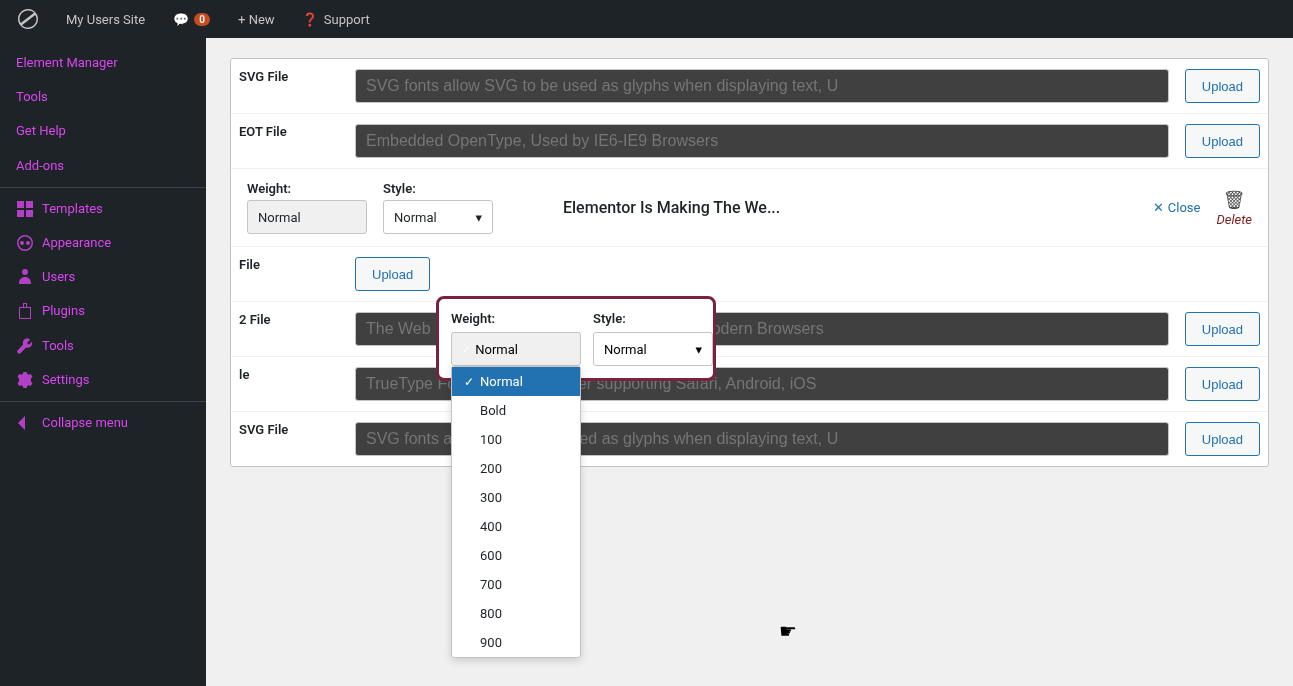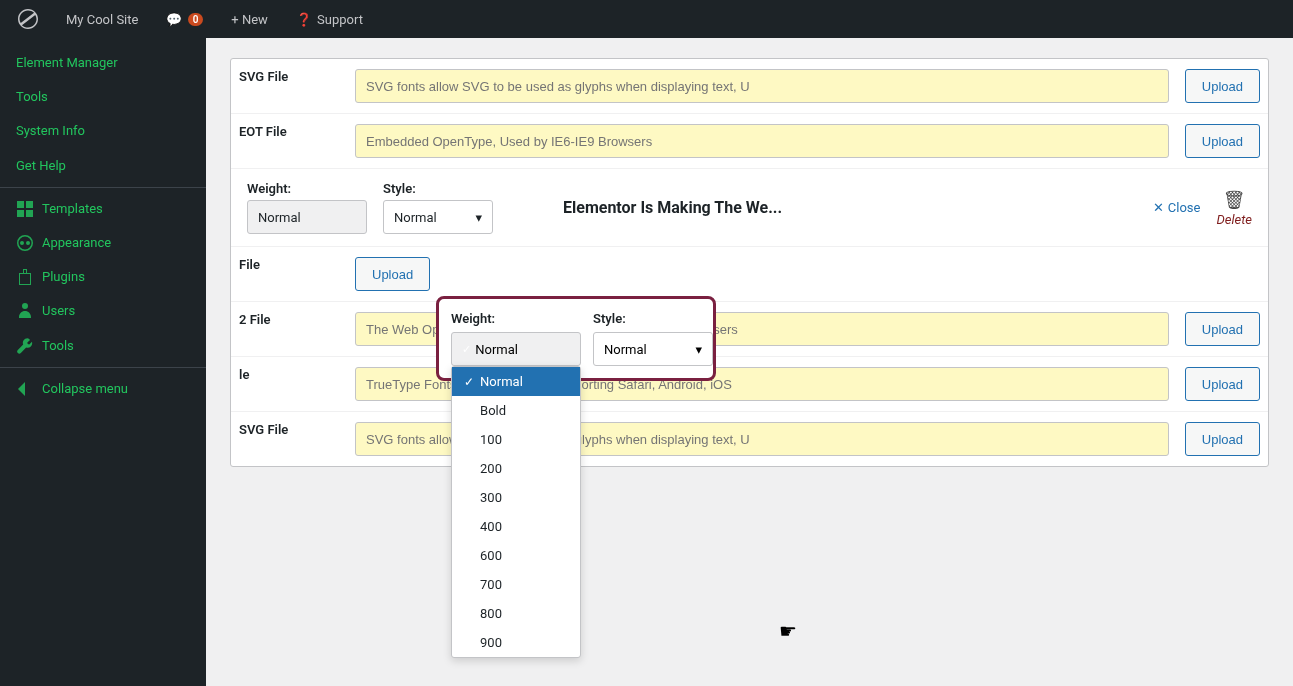--- a/index.html
+++ b/index.html
@@ -58,21 +58,21 @@
       flex-shrink: 0;
       overflow-y: auto;
       padding-top: 8px;
     }
     .sidebar-item {
       display: flex;
       align-items: center;
       gap: 8px;
       padding: 8px 12px 8px 16px;
       cursor: pointer;
-      color: #22c55e;
+      color: #d946ef;
       font-size: 13px;
       line-height: 1.4;
     }
     .sidebar-item .icon {
       width: 18px; height: 18px;
       display: flex; align-items: center; justify-content: center;
       flex-shrink: 0;
       opacity: 0.8;
     }
     .sidebar-item svg { fill: currentColor; }
@@ -142,23 +142,23 @@
       font-weight: 600;
       color: #1d2327;
       font-size: 13px;
       flex-shrink: 0;
     }
     .file-input {
       flex: 1;
       border: 1px solid #c3c4c7;
       border-radius: 3px;
       padding: 6px 10px;
-      font-size: 13px;
+      font-size: 16px;
       color: #8c8f94;
-      background: #fef9c3;
+      background: #404040;
       height: 34px;
     }
     .upload-btn {
       background: #f6f7f7;
       border: 1px solid #2271b1;
       color: #2271b1;
       border-radius: 3px;
       padding: 5px 16px;
       font-size: 13px;
       cursor: pointer;
@@ -270,21 +270,21 @@
 
 <div class="admin-bar">
   <div class="admin-bar-item">
     <div class="wp-logo">
       <svg width="20" height="20" viewBox="0 0 20 20">
         <path fill="#c3c4c7" d="M10 0C4.477 0 0 4.477 0 10s4.477 10 10 10 10-4.477 10-10S15.523 0 10 0zm0 1.5c2.34 0 4.47.882 6.073 2.327L2.727 14.073A8.46 8.46 0 0 1 1.5 10c0-4.687 3.813-8.5 8.5-8.5zm0 17c-2.34 0-4.47-.882-6.073-2.327L17.273 5.927A8.46 8.46 0 0 1 18.5 10c0 4.687-3.813 8.5-8.5 8.5z"></path>
       </svg>
     </div>
   </div>
   <div class="admin-bar-item">
-    <span>My Cool Site</span>
+    <span>My Users Site</span>
   </div>
   <div class="admin-bar-item has-notification">
     <span>💬</span>
     <span class="notification-badge">0</span>
   </div>
   <div class="admin-bar-item">
     <span>+ New</span>
   </div>
   <div class="admin-bar-item">
     <span>❓</span>
@@ -296,24 +296,24 @@
 
   <div class="sidebar">
 
     <div class="sidebar-item">
       <span>Element Manager</span>
     </div>
     <div class="sidebar-item">
       <span>Tools</span>
     </div>
     <div class="sidebar-item">
-      <span>System Info</span>
-    </div>
-    <div class="sidebar-item">
       <span>Get Help</span>
+    </div>
+    <div class="sidebar-item">
+      <span>Add-ons</span>
     </div>
 
     <div class="sidebar-divider"></div>
 
     <div class="sidebar-item">
       <span class="icon">
         <svg width="16" height="16" viewBox="0 0 16 16">
             <path d="M0 0h7v7H0zm9 0h7v7H9zM0 9h7v7H0zm9 0h7v7H9z"></path>
           </svg>
       </span>
@@ -323,40 +323,48 @@
       <span class="icon">
         <svg width="16" height="16" viewBox="0 0 16 16">
             <path d="M8 0a8 8 0 100 16A8 8 0 008 0zm0 1.5a6.5 6.5 0 010 13A6.5 6.5 0 018 1.5zM5 6a2 2 0 100 4 2 2 0 000-4zm6 0a2 2 0 100 4 2 2 0 000-4z"></path>
           </svg>
       </span>
       <span>Appearance</span>
     </div>
     <div class="sidebar-item">
       <span class="icon">
         <svg width="16" height="16" viewBox="0 0 16 16">
+            <path d="M8 0a3 3 0 100 6 3 3 0 000-6zM2 14c0-3.314 2.686-6 6-6s6 2.686 6 6v1H2v-1z"></path>
+          </svg>
+      </span>
+      <span>Users</span>
+    </div>
+    <div class="sidebar-item">
+      <span class="icon">
+        <svg width="16" height="16" viewBox="0 0 16 16">
             <path d="M6 0v4H2v12h12V4h-4V0H6zm1 1h2v3H7V1zM3 5h10v10H3V5z"></path>
           </svg>
       </span>
       <span>Plugins</span>
-    </div>
-    <div class="sidebar-item">
-      <span class="icon">
-        <svg width="16" height="16" viewBox="0 0 16 16">
-            <path d="M8 0a3 3 0 100 6 3 3 0 000-6zM2 14c0-3.314 2.686-6 6-6s6 2.686 6 6v1H2v-1z"></path>
-          </svg>
-      </span>
-      <span>Users</span>
     </div>
     <div class="sidebar-item">
       <span class="icon">
         <svg width="16" height="16" viewBox="0 0 16 16">
             <path d="M10.42.27a4.6 4.6 0 00-4.24 6.35L.84 11.96a2.1 2.1 0 102.97 2.97l5.34-5.34a4.6 4.6 0 005.79-5.79l-2.7 2.7-1.53-.38-.38-1.53 2.7-2.7A4.6 4.6 0 0010.42.27z"></path>
           </svg>
       </span>
       <span>Tools</span>
+    </div>
+    <div class="sidebar-item">
+      <span class="icon">
+        <svg width="16" height="16" viewBox="0 0 16 16">
+            <path d="M8 5a3 3 0 100 6 3 3 0 000-6zM6.25 0l-.5 2a5.98 5.98 0 00-1.44.84L2.17 2.06.5 5.06l1.52 1.4A6.07 6.07 0 002 8c0 .53.07 1.04.19 1.54L.5 10.94l1.67 2.99 2.14-.78a5.98 5.98 0 001.44.84l.5 2h3.5l.5-2a5.98 5.98 0 001.44-.84l2.14.78 1.67-2.99-1.69-1.4C13.93 9.04 14 8.53 14 8c0-.53-.07-1.04-.19-1.54L15.5 5.06 13.83 2.07l-2.14.78A5.98 5.98 0 0010.25 2l-.5-2h-3.5z"></path>
+          </svg>
+      </span>
+      <span>Settings</span>
     </div>
 
     <div class="sidebar-divider"></div>
 
     <div class="sidebar-item">
       <span class="icon">
         <svg width="14" height="14" viewBox="0 0 14 14">
             <path d="M7 0l-7 7 7 7V0z"></path>
           </svg>
       </span>
@@ -393,21 +401,21 @@
             </div>
             <div style="display:flex; flex-direction:column; gap:4px;">
               <span style="font-size:13px; font-weight:600; color:#1d2327;">Style:</span>
               <div style="width: 110px; height:34px; border:1px solid #c3c4c7; border-radius:3px; background:#fff; display:flex; align-items:center; justify-content:space-between; padding: 0 10px; font-size:13px; color:#1d2327;">
                 <span>Normal</span>
                 <span>▾</span>
               </div>
             </div>
           </div>
 
-          <div class="font-title" style="padding-left: 16px; font-weight: bold;">Elementor Is Making The We...</div>
+          <div class="font-title" style="padding-left: 16px;">Elementor Is Making The We...</div>
           <div class="font-actions">
             <div class="close-btn">
               <span>✕</span>
               <span>Close</span>
             </div>
             <div style="display:flex; flex-direction:column; align-items:center; gap:2px;">
               <span style="font-size:18px; cursor:pointer; color:#444;">🗑</span>
               <span style="color:#7f1d1d; cursor:pointer; font-size:13px;font-style:italic;">Delete</span>
             </div>
           </div>

